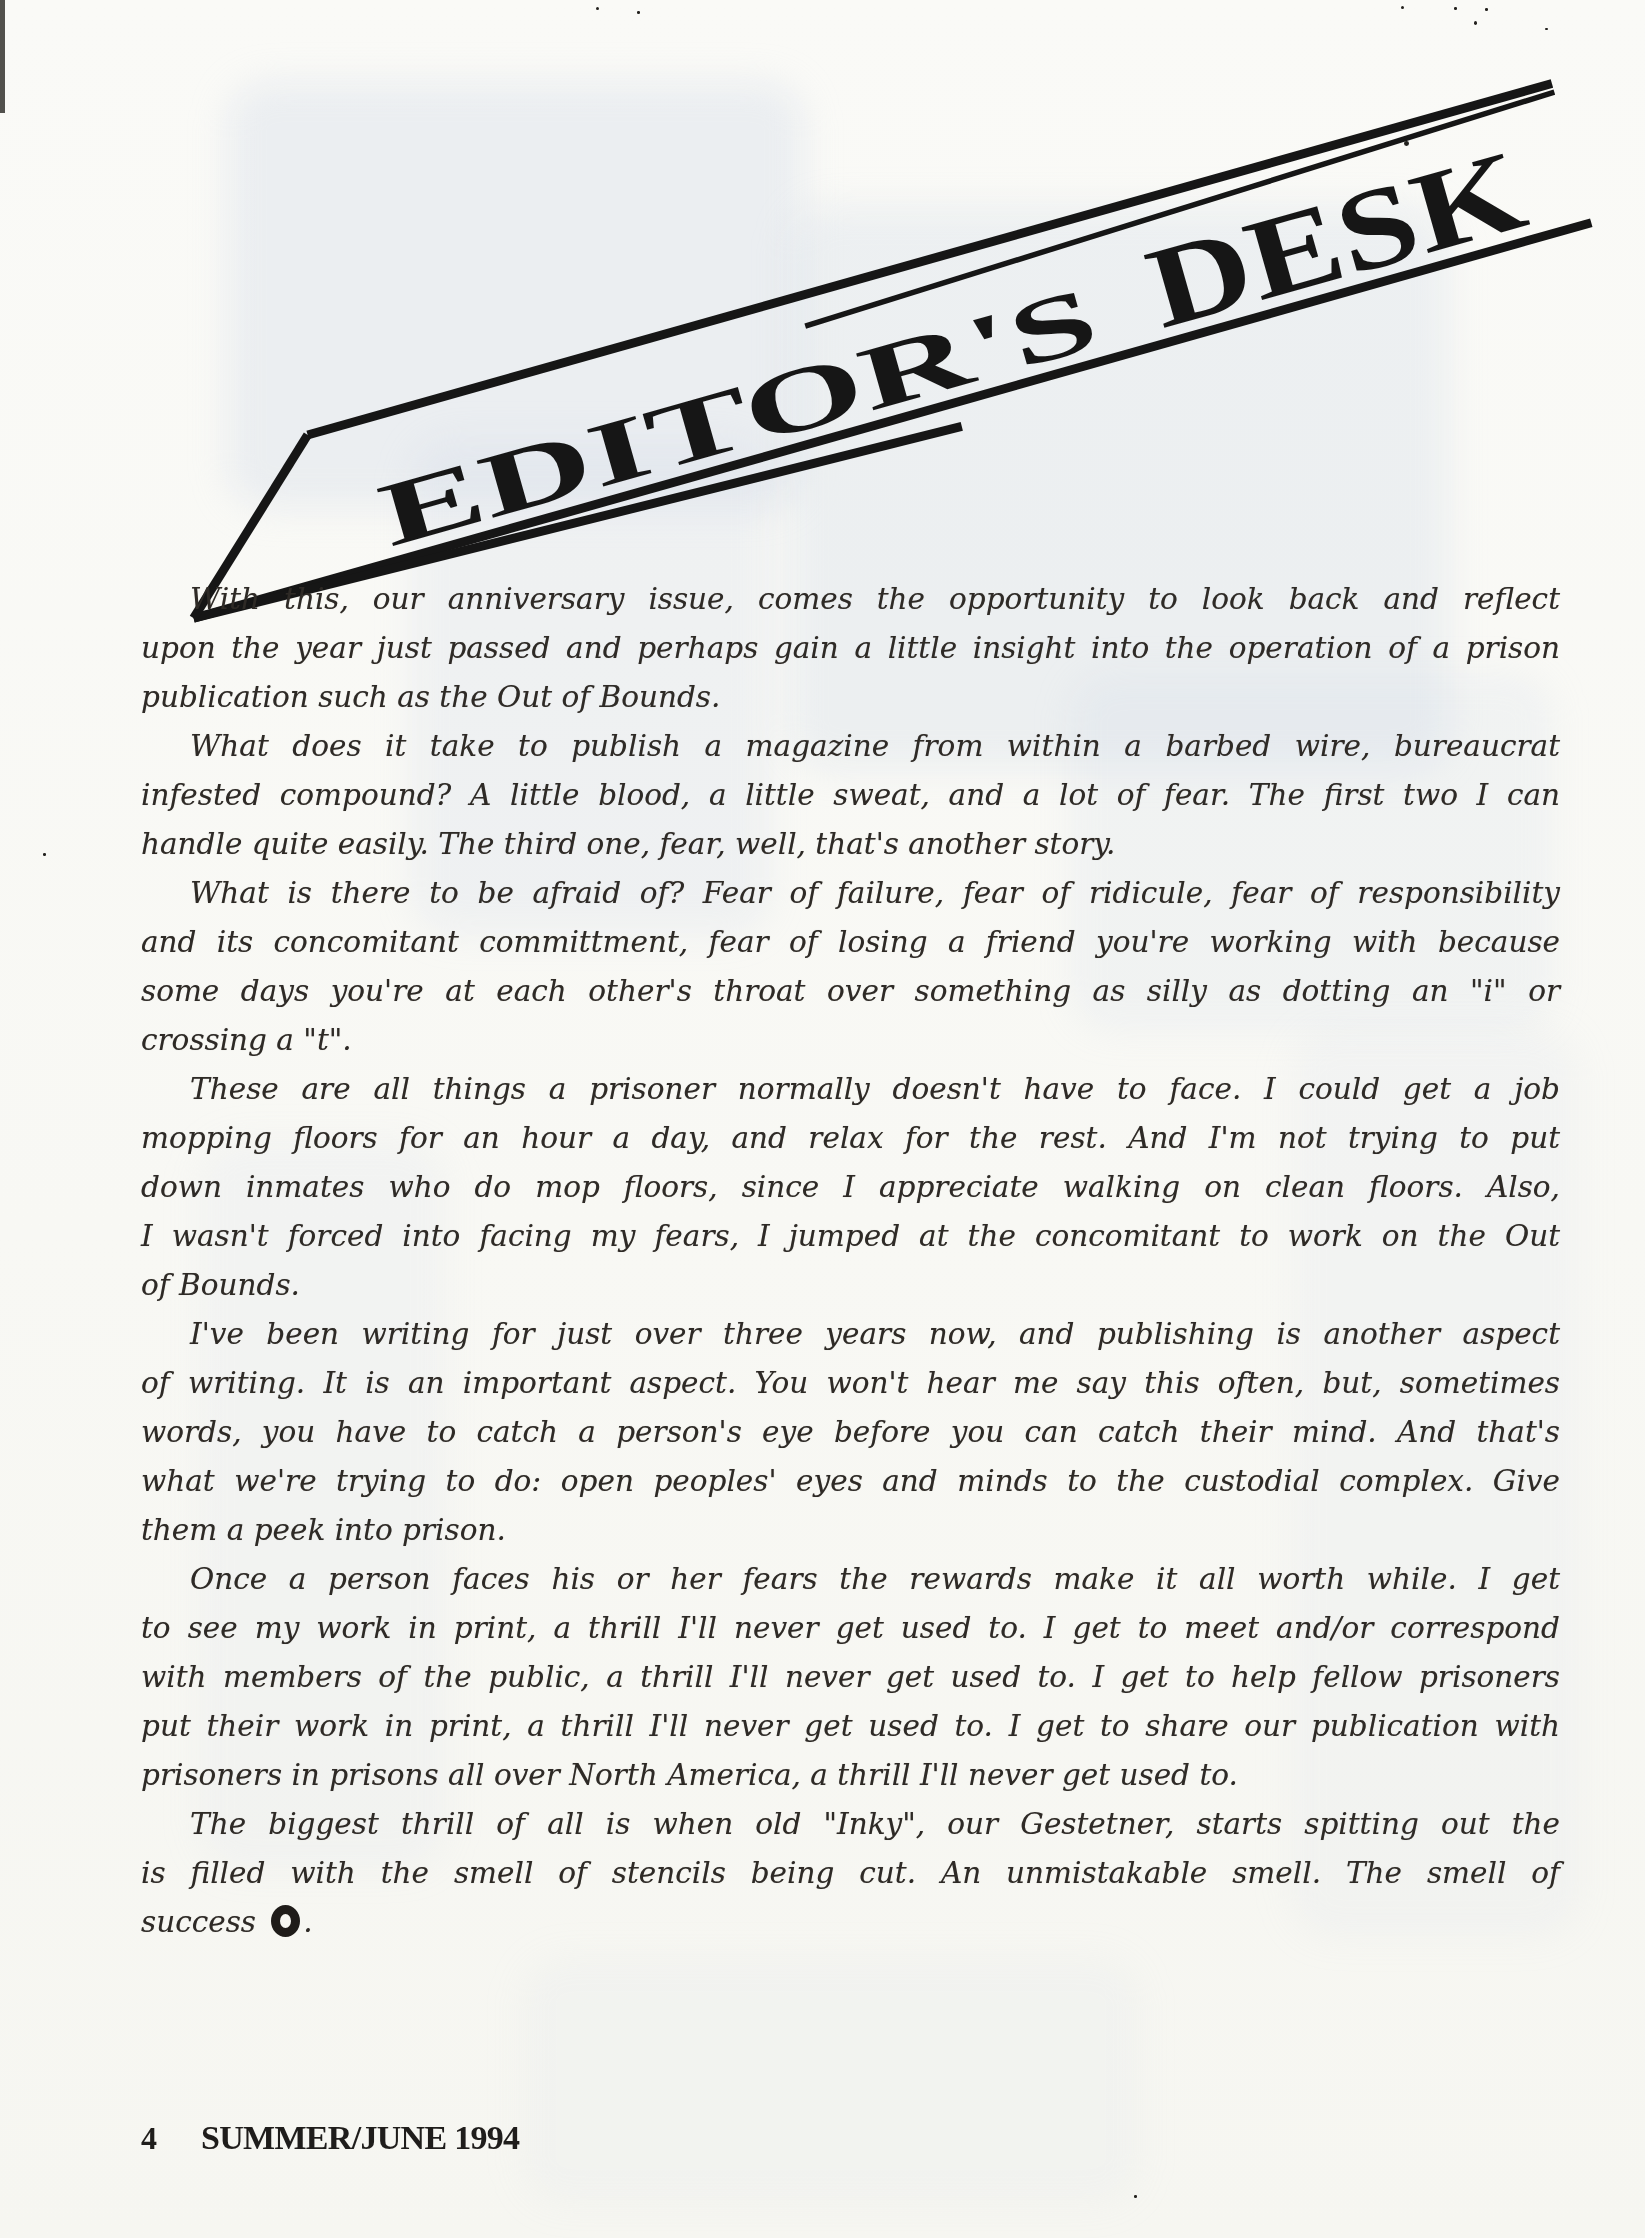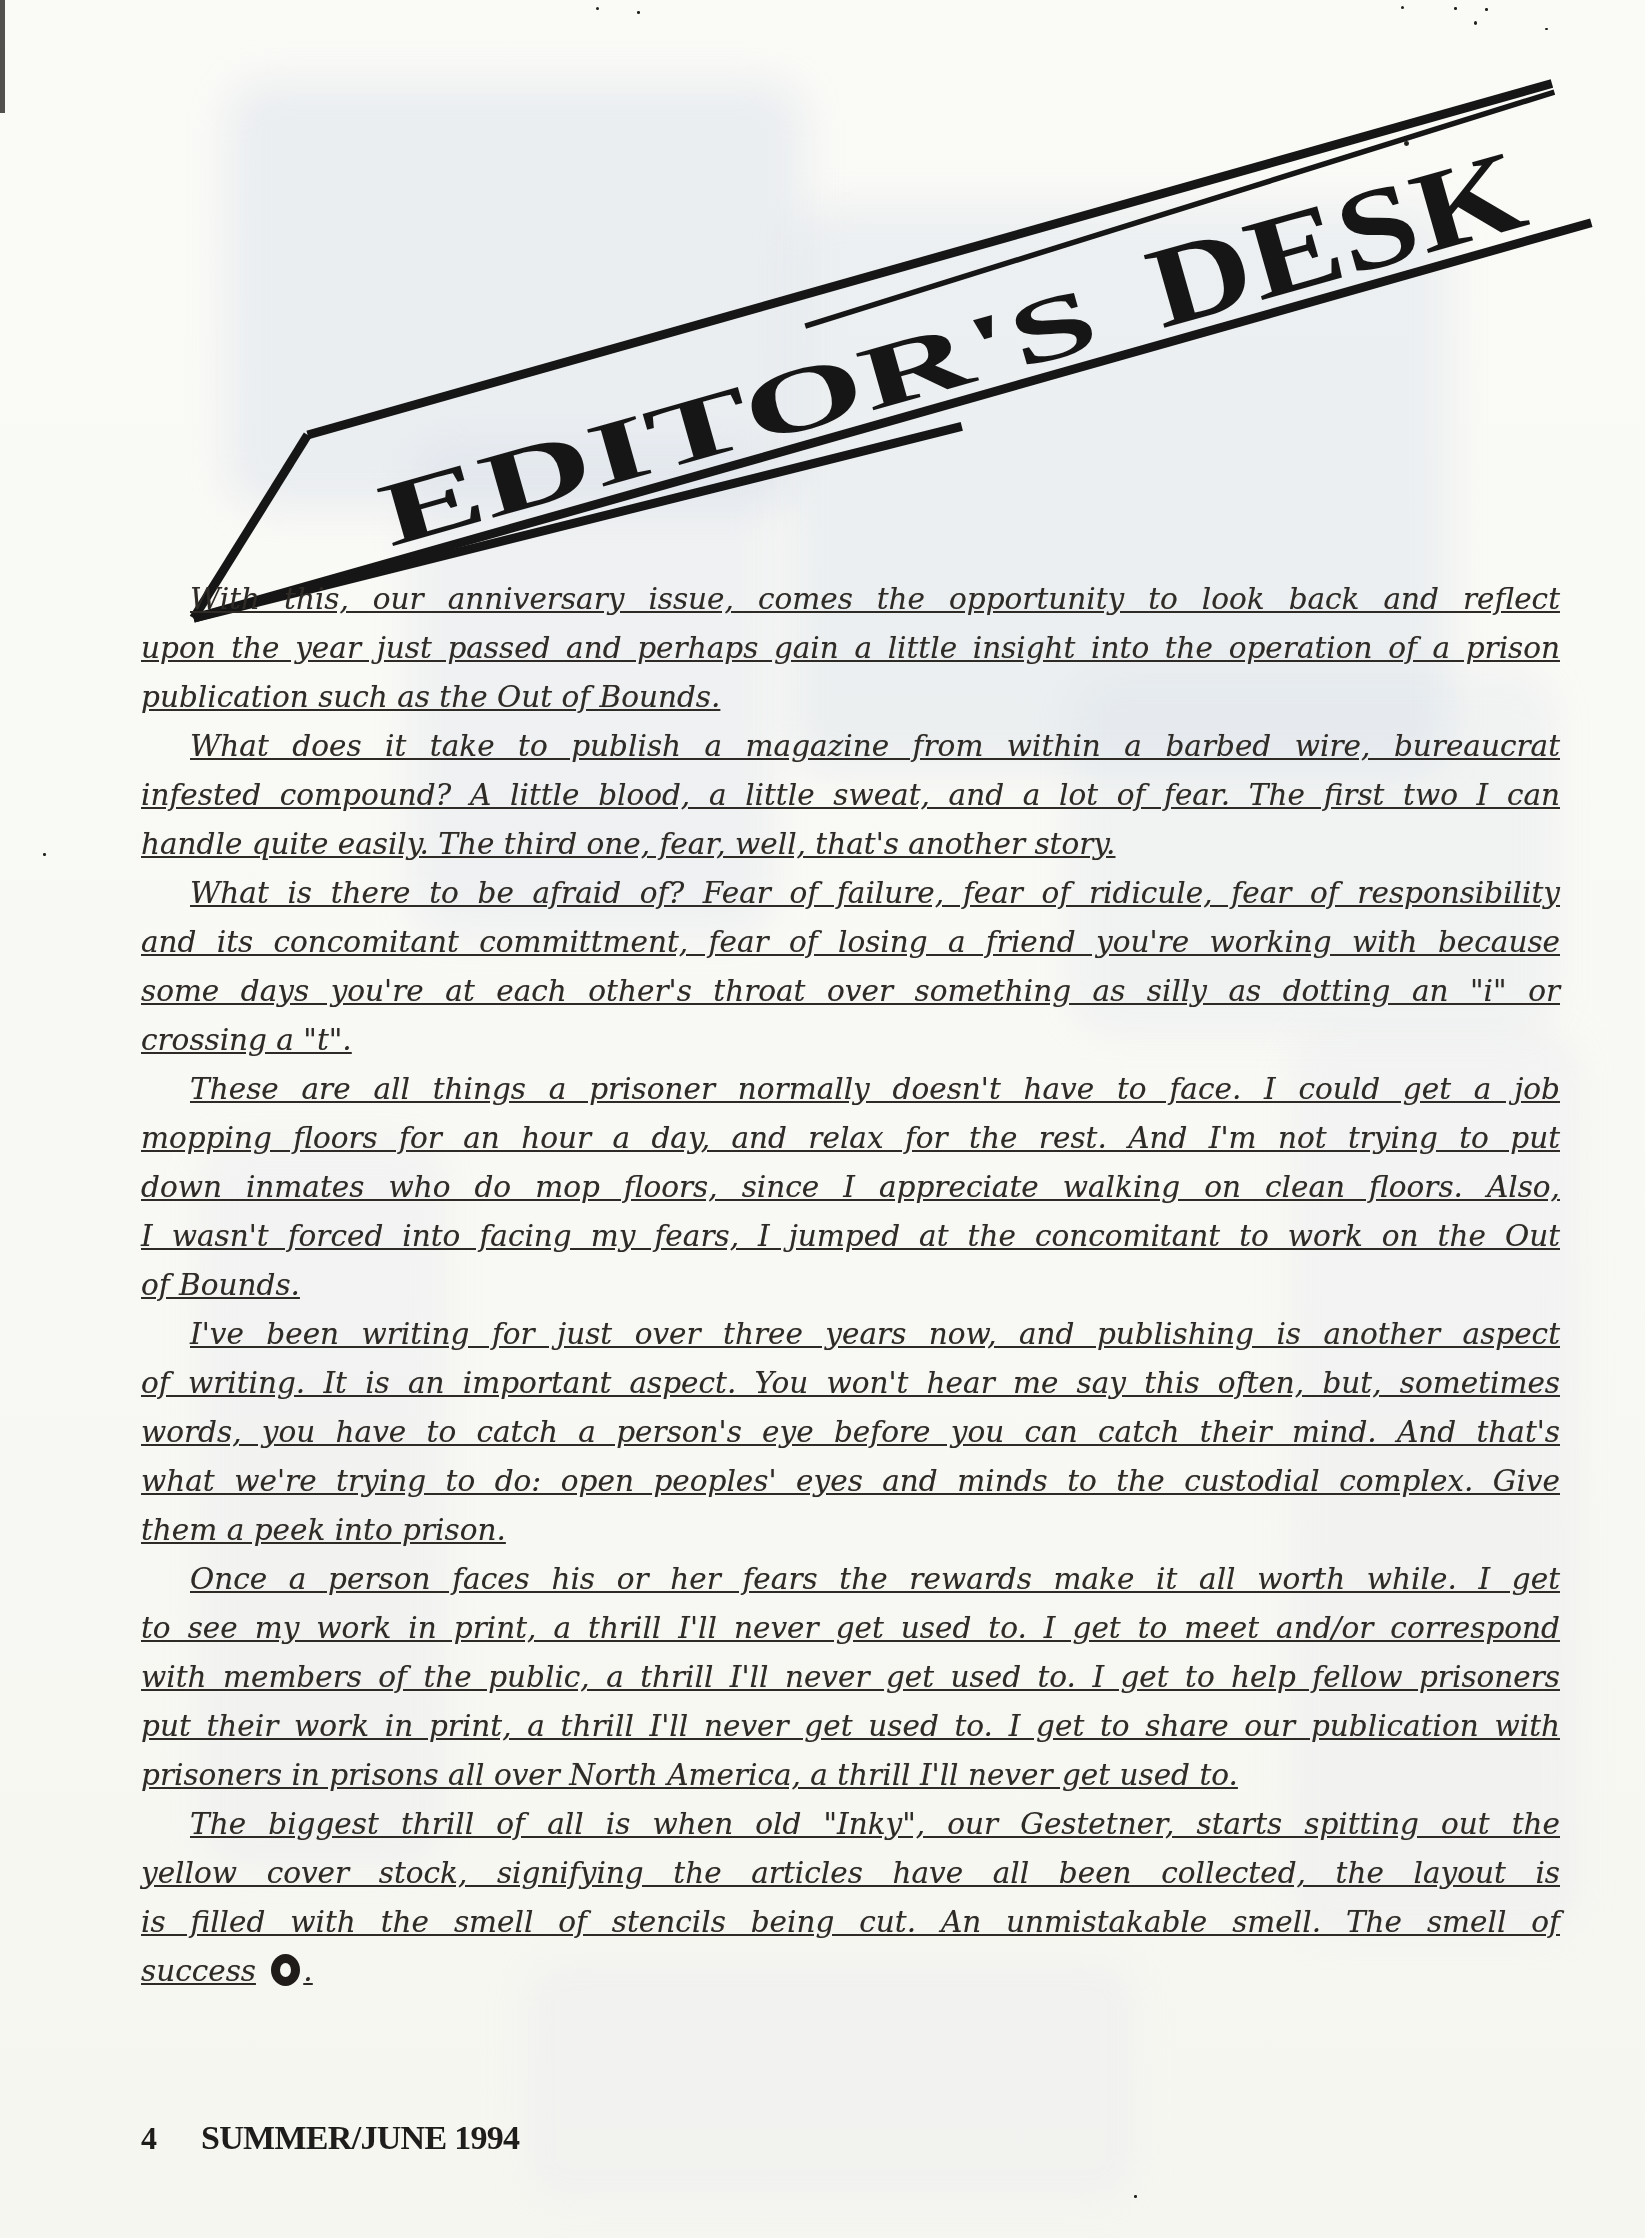--- a/index.html
+++ b/index.html
@@ -53,21 +53,20 @@
     line-height:49px;
     color:#2e2a26;
     text-shadow:0 0 0.7px rgba(46,42,38,0.35);
     z-index:4;
   }
   .para{margin:0;}
   .line{
     text-align:justify;
     text-align-last:justify;
     white-space:normal;
-    text-decoration:underline;
   }
   .line.indent{text-indent:49px;}
   .line.end{text-align-last:left;}
   .endmark{
     display:inline-block;
     width:29px;height:32px;
     box-sizing:border-box;
     border:9.6px solid #1f1c19;
     border-radius:50%;
     vertical-align:-4.8px;
@@ -163,21 +162,20 @@
     <div class="para">
       <div class="line indent">Once a person faces his or her fears the rewards make it all worth while.  I get</div>
       <div class="line">to see my work in print, a thrill I'll never get used to.  I get to meet and/or correspond</div>
       <div class="line">with members of the public, a thrill I'll never get used to.  I get to help fellow prisoners</div>
       <div class="line">put their work in print, a thrill I'll never get used to.  I get to share our publication with</div>
       <div class="line end">prisoners in prisons all over North America, a thrill I'll never get used to.</div>
     </div>
 
     <div class="para">
       <div class="line indent">The biggest thrill of all is when old "Inky", our Gestetner, starts spitting out the</div>
-      <div class="line">yellow cover stock, signifying the articles have all been collected, the layout is</div>
       <div class="line">is filled with the smell of stencils being cut.  An unmistakable smell.  The smell of</div>
       <div class="line end">
         <span>success</span><span class="endmark"></span><span>.</span>
       </div>
     </div>
 
   </main>
 
   <footer class="footer">
     <span class="pagenum">4</span>

